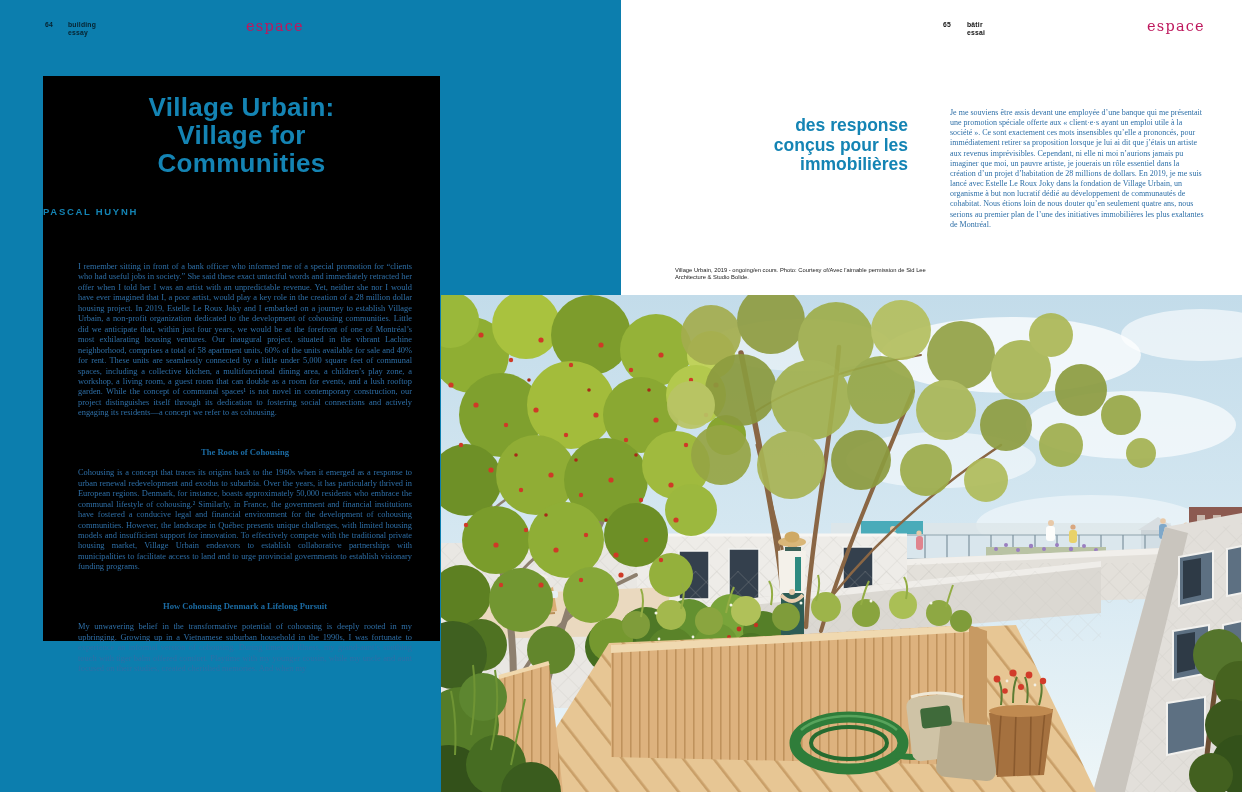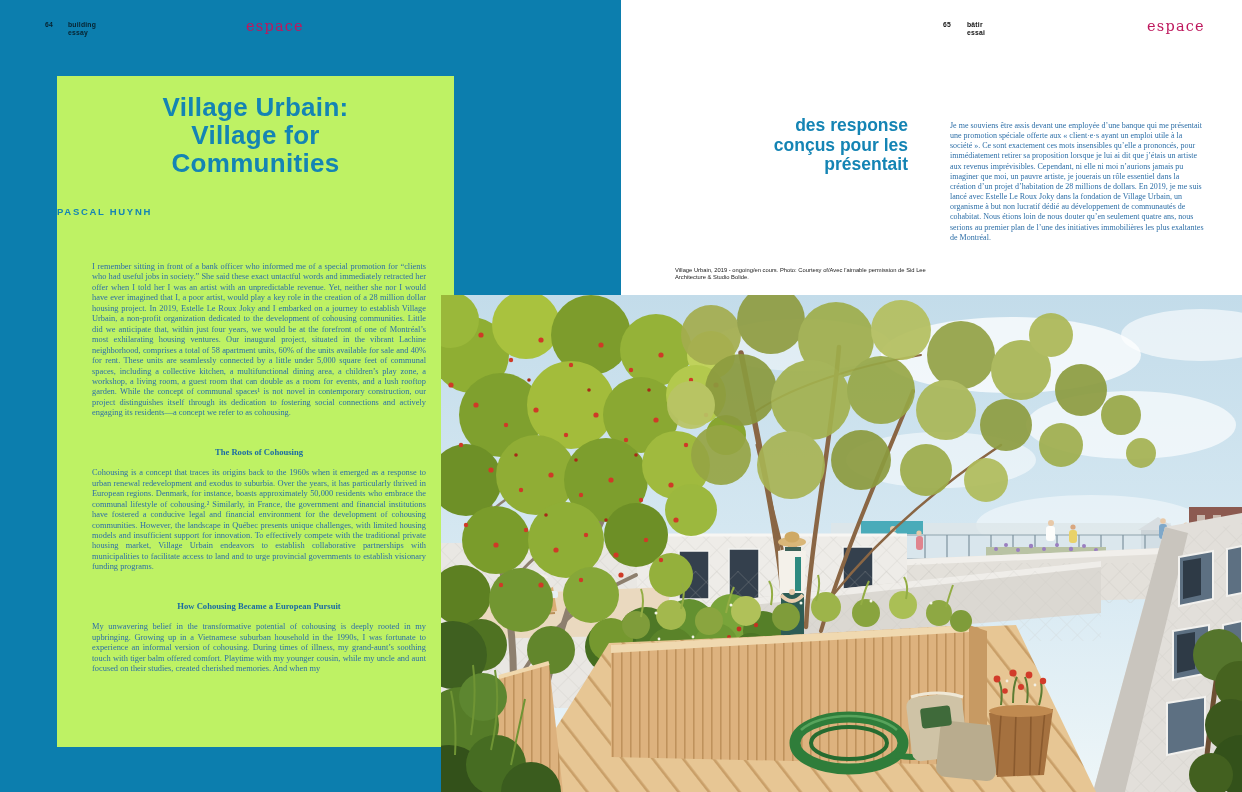--- a/index.html
+++ b/index.html
@@ -3,35 +3,35 @@
 <meta charset="utf-8">
 <style>
   * { margin:0; padding:0; box-sizing:border-box; }
   html,body { background:#888; }
   .canvas {
     position:relative; width:1242px; height:792px; background:#ffffff;
     overflow:hidden; font-family:"Liberation Sans", sans-serif;
   }
   
   .blue-page { position:absolute; left:0; top:0; width:621px; height:792px; background:#0c7eae; }
-  .white-box { position:absolute; left:57px; top:76px; width:397px; height:671px; background:#bef264; }
+  .white-box { position:absolute; left:43px; top:76px; width:397px; height:565px; background:#000000; }
   .en-title { margin:17px 8px 0; text-align:center; color:#1484b4; font-size:26px; line-height:28px; font-weight:700; letter-spacing:.3px; }
   .author { margin-top:29px; color:#1484b4; font-size:9.5px; font-weight:700; letter-spacing:1.7px; }
   .en-body { position:absolute; left:35px; top:186px; width:334px; color:#2e6fa7;
              font-family:"Liberation Serif", serif; font-size:8.4px; line-height:10.45px; text-align:justify; }
   .en-body p { margin:0; }
   .en-body .subhead { font-size:8.6px; font-weight:700; color:#1b6ba3; margin:28px 0 11px; text-align:center; }
   
   .hdr { position:absolute; top:21px; font-size:6.8px; font-weight:700; color:#111; line-height:8.2px; letter-spacing:.2px; }
   .hdr.on-blue { color:#07222e; }
   .brand { position:absolute; top:18px; font-family:"DejaVu Serif", serif; font-size:14.5px; color:#be185d; letter-spacing:1.2px; }
   
   .fr-title { position:absolute; left:640px; top:116px; width:268px; text-align:right; color:#1484b4;
               font-size:17.5px; line-height:19.5px; font-weight:700; }
-  .fr-body { position:absolute; left:950px; top:121px; width:257px; color:#2e6fa7;
+  .fr-body { position:absolute; left:950px; top:108px; width:257px; color:#2e6fa7;
              font-family:"Liberation Serif", serif; font-size:8px; line-height:10.15px; }
   .caption { position:absolute; left:675px; top:267px; width:252px; font-size:5.8px; line-height:7.2px; color:#1a1a1a; }
   .photo { position:absolute; left:441px; top:295px; width:801px; height:497px; overflow:hidden; }
   .photo svg { display:block; width:100%; height:100%; }
 </style>
 </head>
 <body>
 
 <div class="canvas">
 
@@ -48,36 +48,36 @@
     <div class="en-title">
       <div>Village Urbain:</div>
       <div>Village for</div>
       <div>Communities</div>
     </div>
     <div class="author">PASCAL HUYNH</div>
     <div class="en-body">
       <p>I remember sitting in front of a bank officer who informed me of a special promotion for “clients who had useful jobs in society.” She said these exact untactful words and immediately retracted her offer when I told her I was an artist with an unpredictable revenue. Yet, neither she nor I would have ever imagined that I, a poor artist, would play a key role in the creation of a 28 million dollar housing project. In 2019, Estelle Le Roux Joky and I embarked on a journey to establish Village Urbain, a non-profit organization dedicated to the development of cohousing communities. Little did we anticipate that, within just four years, we would be at the forefront of one of Montréal’s most exhilarating housing ventures. Our inaugural project, situated in the vibrant Lachine neighborhood, comprises a total of 58 apartment units, 60% of the units available for sale and 40% for rent. These units are seamlessly connected by a little under 5,000 square feet of communal spaces, including a collective kitchen, a multifunctional dining area, a children’s play zone, a workshop, a living room, a guest room that can double as a room for events, and a lush rooftop garden. While the concept of communal spaces¹ is not novel in contemporary construction, our project distinguishes itself through its dedication to fostering social connections and actively engaging its residents—a concept we refer to as cohousing.</p>
       <p class="subhead">The Roots of Cohousing</p>
       <p>Cohousing is a concept that traces its origins back to the 1960s when it emerged as a response to urban renewal redevelopment and exodus to suburbia. Over the years, it has particularly thrived in European regions. Denmark, for instance, boasts approximately 50,000 residents who embrace the communal lifestyle of cohousing.² Similarly, in France, the government and financial institutions have fostered a conducive legal and financial environment for the development of cohousing communities. However, the landscape in Québec presents unique challenges, with limited housing models and insufficient support for innovation. To effectively compete with the traditional private housing market, Village Urbain endeavors to establish collaborative partnerships with municipalities to facilitate access to land and to urge provincial governments to establish visionary funding programs.</p>
-      <p class="subhead">How Cohousing Became a European Pursuit</p>
+      <p class="subhead">How Cohousing Denmark a Lifelong Pursuit</p>
       <p>My unwavering belief in the transformative potential of cohousing is deeply rooted in my upbringing. Growing up in a Vietnamese suburban household in the 1990s, I was fortunate to experience an informal version of cohousing. During times of illness, my grand-aunt’s soothing touch with tiger balm offered comfort. Playtime with my younger cousin, while my uncle and aunt focused on their studies, created cherished memories. And when my</p>
     </div>
   </div>
 
   <div class="hdr" style="left:943px;">65</div>
   <div class="hdr" style="left:967px;">
     <div>bâtir</div>
     <div>essai</div>
   </div>
   <div class="brand" style="left:1147px;">espace</div>
 
   <div class="fr-title">
     <div>des response</div>
     <div>conçus pour les</div>
-    <div>présentait</div>
+    <div>immobilières</div>
   </div>
 
   <div class="fr-body">Je me souviens être assis devant une employée d’une banque qui me présentait une promotion spéciale offerte aux «&nbsp;client·e·s ayant un emploi utile à la société&nbsp;». Ce sont exactement ces mots insensibles qu’elle a prononcés, pour immédiatement retirer sa proposition lorsque je lui ai dit que j’étais un artiste aux revenus imprévisibles. Cependant, ni elle ni moi n’aurions jamais pu imaginer que moi, un pauvre artiste, je jouerais un rôle essentiel dans la création d’un projet d’habitation de 28 millions de dollars. En 2019, je me suis lancé avec Estelle Le Roux Joky dans la fondation de Village Urbain, un organisme à but non lucratif dédié au développement de communautés de cohabitat. Nous étions loin de nous douter qu’en seulement quatre ans, nous serions au premier plan de l’une des initiatives immobilières les plus exaltantes de Montréal.</div>
 
   <div class="caption">Village Urbain, 2019 - ongoing/en cours. Photo: Courtesy of/Avec l’aimable permission de Sid Lee Architecture &amp; Studio Bolide.</div>
 
   <div class="photo">
     <svg viewBox="0 0 801 497" preserveAspectRatio="none">
       <defs>
         <linearGradient id="sky" x1="0" y1="0" x2="0" y2="1">

